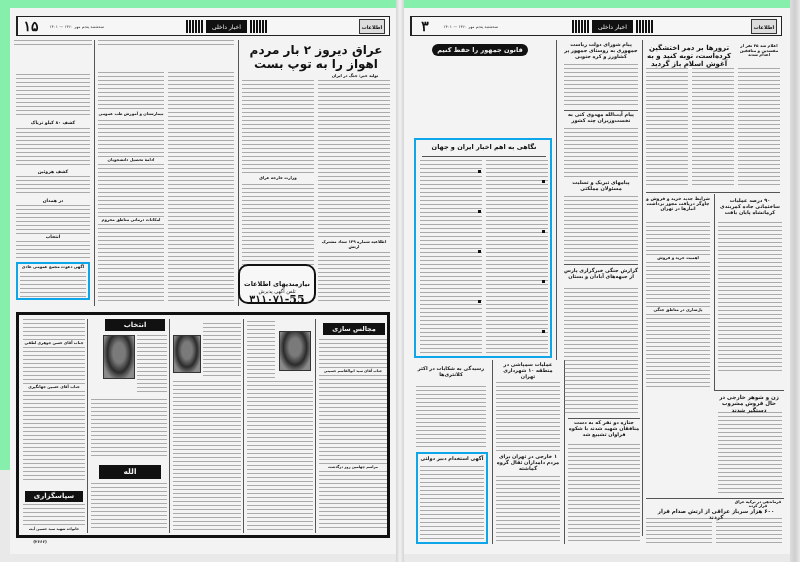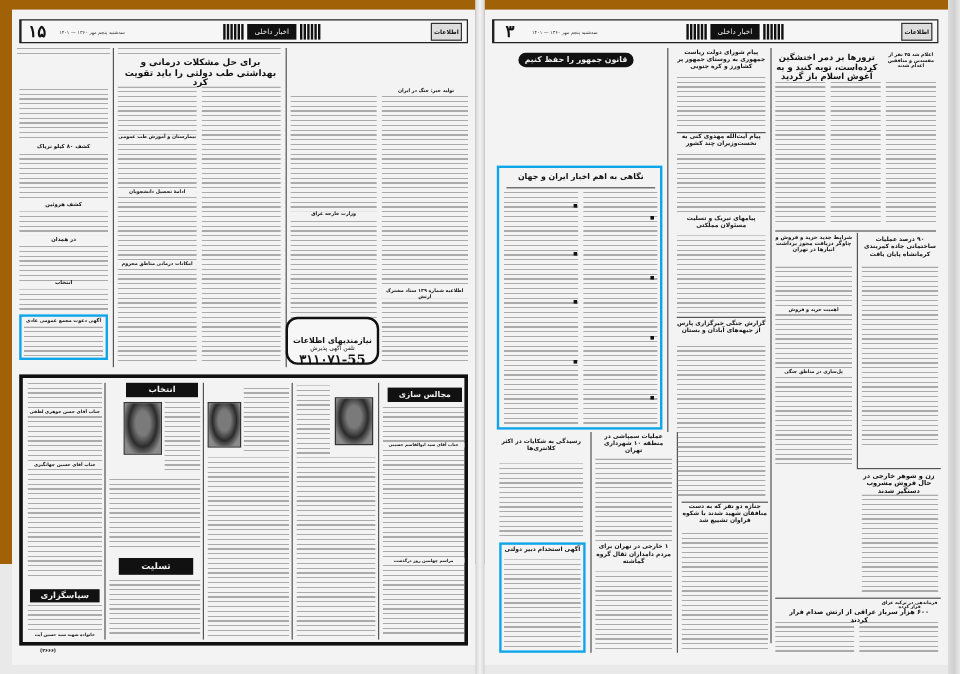--- a/index.html
+++ b/index.html
@@ -1,18 +1,18 @@
 <!DOCTYPE html>
 <html><head>
 <meta charset="utf-8">
 <style>
 *{box-sizing:border-box;margin:0;padding:0}
 html,body{width:800px;height:562px;overflow:hidden;background:#e9e9e9}
 body{font-family:"DejaVu Sans",sans-serif;color:#111;position:relative}
-.spread{position:absolute;left:0;top:0;width:800px;height:470px;background:#a16207}
+.spread{position:absolute;left:0;top:0;width:800px;height:470px;background:#86efac}
 .page{position:absolute;top:8px;height:546px;background:#f3f3f3}
 .pl{left:10px;width:386px}
 .pr{left:404px;width:386px}
 .gutter{position:absolute;left:396px;top:0;width:8px;height:562px;background:linear-gradient(90deg,#d4d4d4,#f2f2f2,#d4d4d4)}
 .edge{position:absolute;right:0;top:0;width:10px;height:562px;background:linear-gradient(90deg,#ddd,#cfcfcf,#e8e8e8)}
 .masthead{position:absolute;top:8px;height:20px;border:1px solid #222;border-left-width:2px;display:flex;align-items:center;background:#f6f6f6}
 .pl .masthead{left:6px;width:374px}
 .pr .masthead{left:6px;width:372px}
 .pgnum{font-family:"DejaVu Serif",serif;font-size:14px;font-weight:bold;width:26px;text-align:center}
 .pubinfo{font-size:4px;line-height:5px;color:#333;width:60px;direction:rtl}
@@ -77,27 +77,27 @@
     <div class="hl" style="left:6px;top:190px;width:74px;font-size:4.5px">در همدان</div>
     <div class="txt" style="left:6px;top:197px;width:74px;height:30px"></div>
     <div class="hl" style="left:6px;top:226px;width:74px;font-size:4.5px">انتخاب</div>
     <div class="txt" style="left:6px;top:233px;width:74px;height:20px"></div>
     <div class="box" style="left:6px;top:254px;width:74px;height:38px;border-width:2px">
       <div class="hl" style="left:2px;top:1px;width:66px;font-size:4px">آگهی دعوت مجمع عمومی عادی</div>
       <div class="txt" style="left:2px;top:8px;width:66px;height:26px"></div>
     </div>
 
     <div class="txt" style="left:88px;top:32px;width:136px;height:6px"></div>
-    <div class="hl" style="left:90px;top:40px;width:134px;font-size:7.5px">برای حل مشکلات درمانی و بهداشتی طب دولتی را باید تقویت کرد</div>
     <div class="txt" style="left:88px;top:64px;width:66px;height:230px"></div>
     <div class="txt" style="left:158px;top:64px;width:66px;height:230px"></div>
     <div class="hl" style="left:88px;top:104px;width:66px;font-size:4px;background:#f3f3f3">بیمارستان و آموزش طب عمومی</div>
     <div class="hl" style="left:88px;top:150px;width:66px;font-size:4px;background:#f3f3f3">ادامهٔ تحصیل دانشجویان</div>
     <div class="hl" style="left:88px;top:210px;width:66px;font-size:4px;background:#f3f3f3">امکانات درمانی مناطق محروم</div>
 
+    <div class="hl" style="left:232px;top:36px;width:148px;font-size:12px">عراق دیروز ۲ بار مردم اهواز را به توپ بست</div>
     <div class="hl" style="left:310px;top:66px;width:70px;font-size:4px">تولید خبر: جنگ در ایران</div>
     <div class="txt" style="left:232px;top:72px;width:72px;height:222px"></div>
     <div class="txt" style="left:308px;top:72px;width:72px;height:222px"></div>
     <div class="hl" style="left:232px;top:168px;width:72px;font-size:4px;background:#f3f3f3">وزارت خارجه عراق</div>
     <div class="hl" style="left:308px;top:232px;width:72px;font-size:4px;background:#f3f3f3">اطلاعیه شماره ۱۳۹ ستاد مشترک ارتش</div>
 
     <div class="phone" style="left:228px;top:256px;width:78px;height:40px">
       <div style="font-size:6.5px;font-weight:bold;margin-top:14px">نیازمندیهای اطلاعات</div>
       <div style="font-size:5px">تلفن آگهی پذیرش</div>
       <div style="font-size:11px;font-weight:bold;font-family:'DejaVu Serif',serif;line-height:12px">۳۱۱۰۷۱-55</div>
@@ -114,21 +114,21 @@
       <div class="hl" style="left:4px;top:26px;width:62px;font-size:3.8px;background:#f3f3f3">جناب آقای حسن جوهری لطفی</div>
       <div class="hl" style="left:4px;top:70px;width:62px;font-size:3.8px;background:#f3f3f3">جناب آقای حسین جهانگیری</div>
       <div class="blackbar" style="left:6px;top:176px;width:58px;height:11px;font-size:7px;line-height:11px">سپاسگزاری</div>
       <div class="txt" style="left:4px;top:189px;width:62px;height:24px"></div>
       <div class="hl" style="left:4px;top:212px;width:62px;font-size:3.5px">خانواده شهید سید حسین آیت</div>
 
       <div class="blackbar" style="left:86px;top:4px;width:60px;height:12px;font-size:7px;line-height:12px">انتخاب</div>
       <div class="photo" style="left:84px;top:20px;width:32px;height:44px"></div>
       <div class="txt" style="left:118px;top:20px;width:30px;height:60px"></div>
       <div class="txt" style="left:72px;top:84px;width:76px;height:60px"></div>
-      <div class="blackbar" style="left:80px;top:150px;width:62px;height:14px;font-size:7.5px;line-height:14px">تسلیت</div>
+      <div class="blackbar" style="left:80px;top:150px;width:62px;height:14px;font-size:7.5px;line-height:14px">الله</div>
       <div class="txt" style="left:72px;top:168px;width:76px;height:48px"></div>
 
       <div class="photo" style="left:154px;top:20px;width:28px;height:38px"></div>
       <div class="txt" style="left:184px;top:8px;width:38px;height:56px"></div>
       <div class="txt" style="left:154px;top:66px;width:68px;height:150px"></div>
 
       <div class="txt" style="left:228px;top:6px;width:28px;height:60px"></div>
       <div class="photo" style="left:260px;top:16px;width:32px;height:40px"></div>
       <div class="txt" style="left:228px;top:66px;width:66px;height:150px"></div>
 

